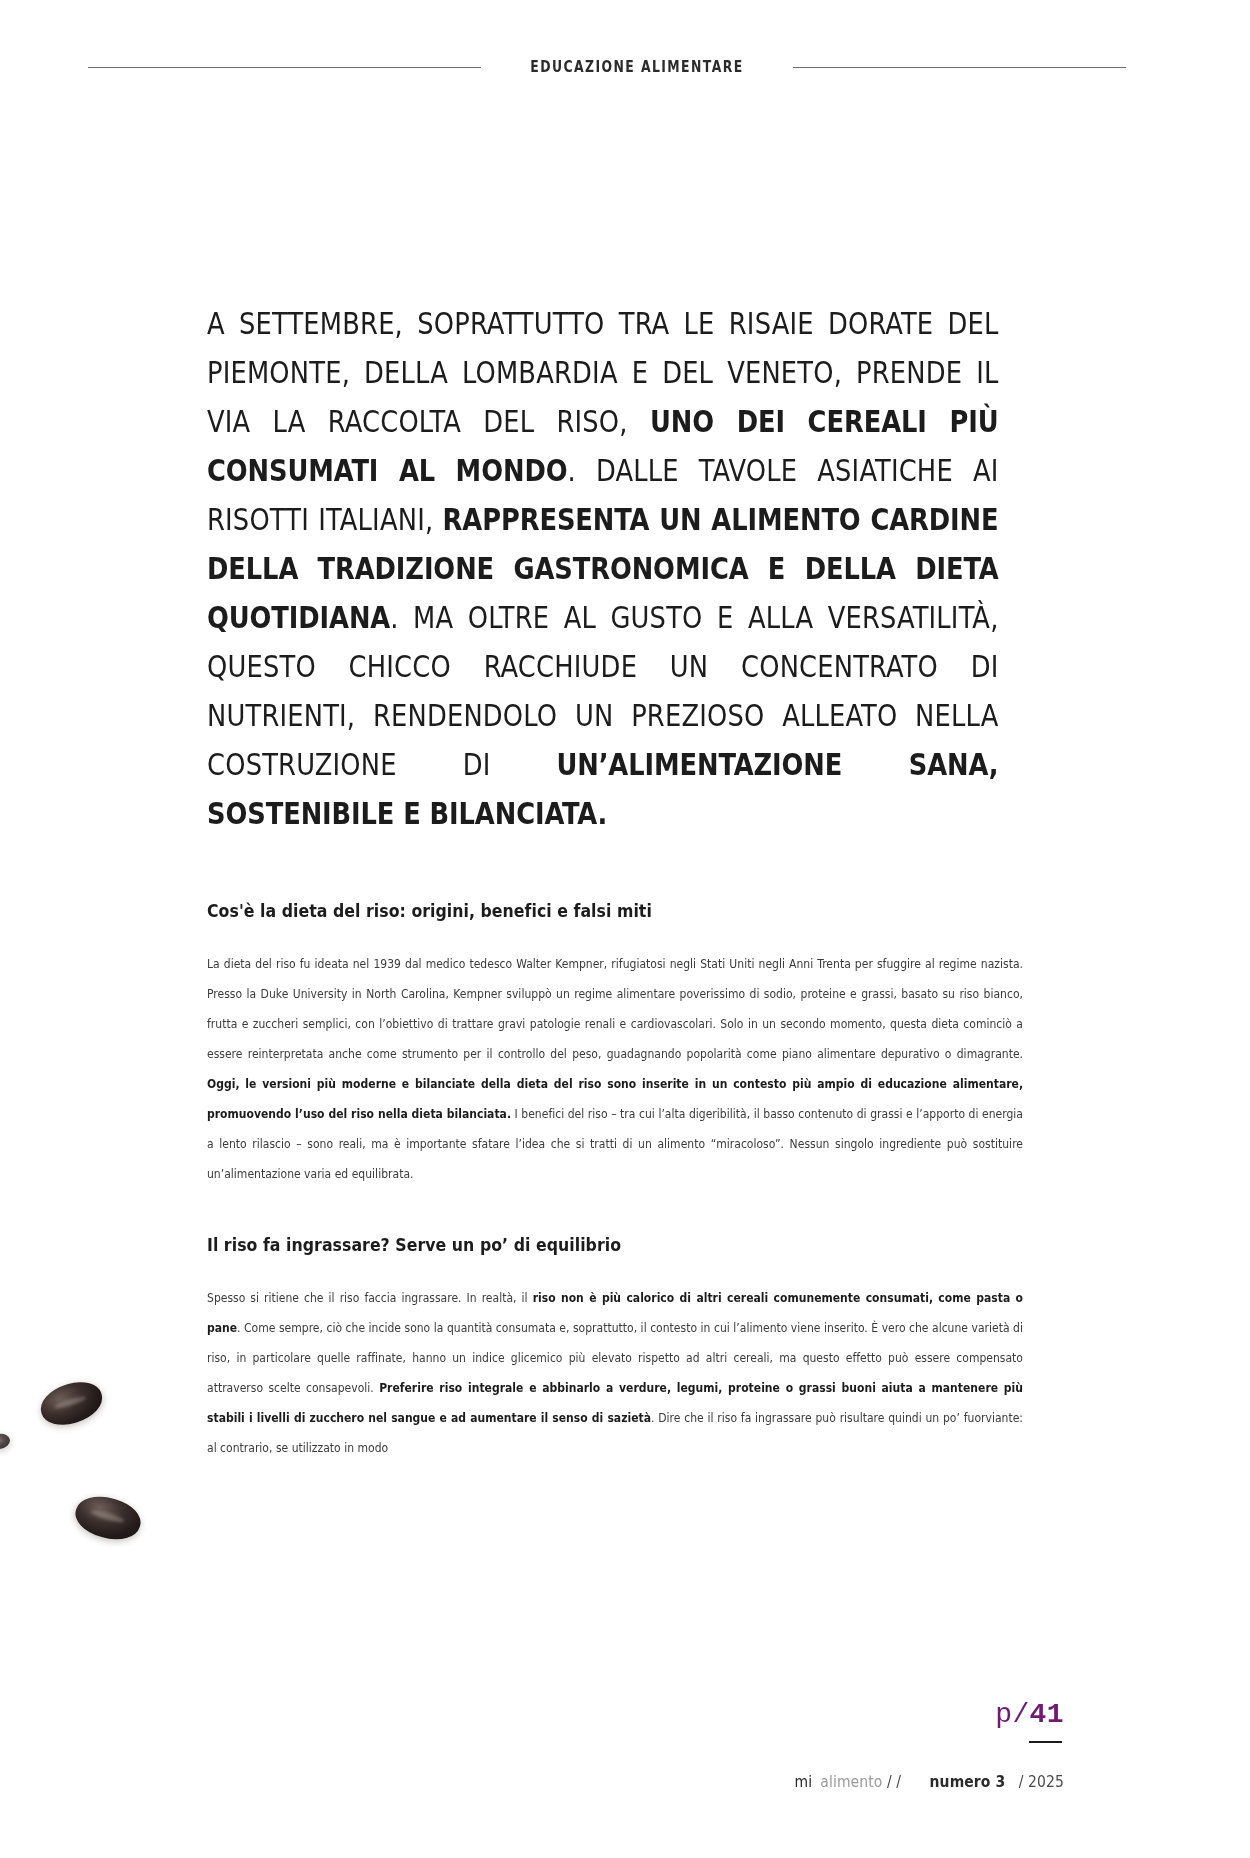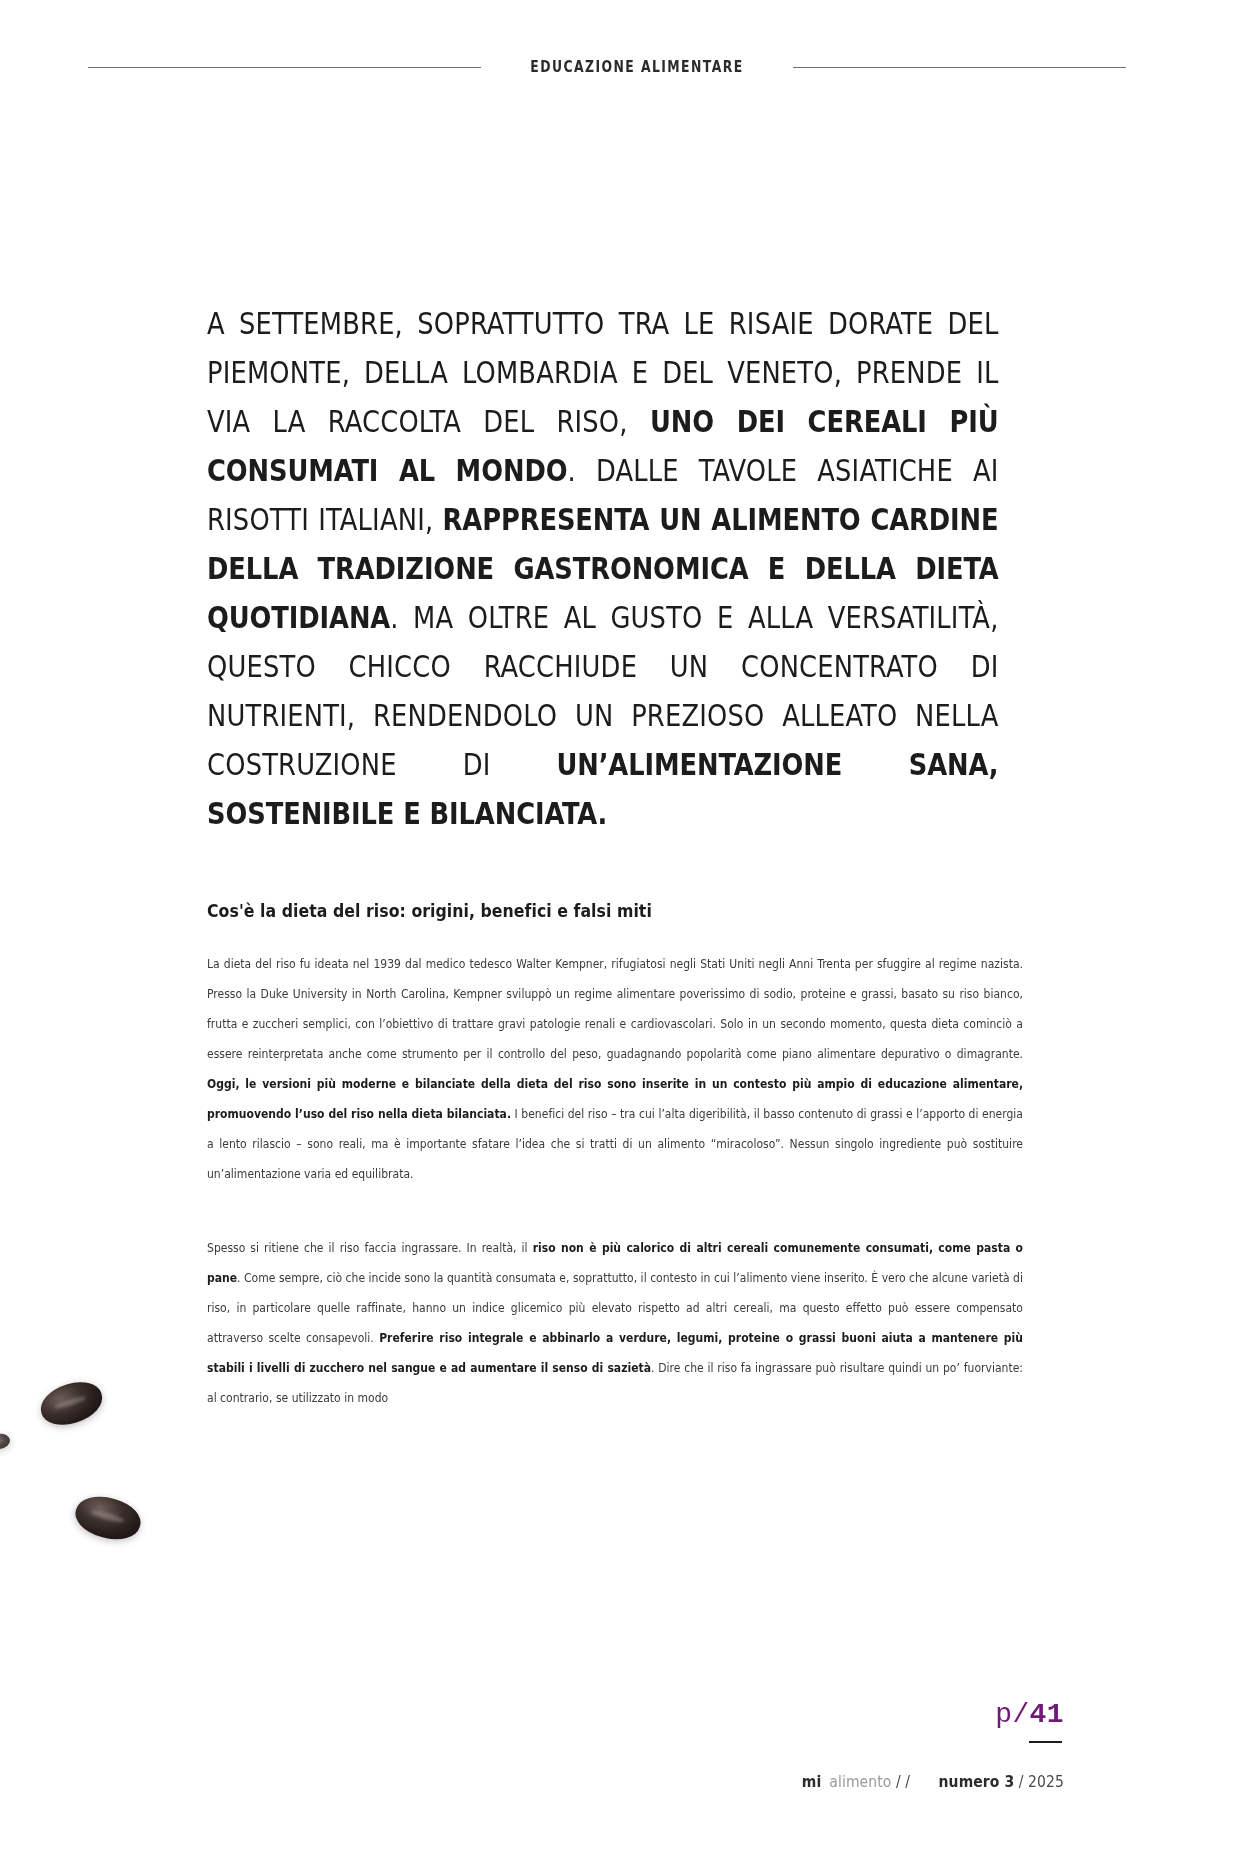--- a/index.html
+++ b/index.html
@@ -175,25 +175,25 @@
   }
   .colophon {
     margin-top: 30px;
     font-family: "Liberation Sans Narrow", "DejaVu Sans Condensed", "Liberation Sans", sans-serif;
     font-size: 15.5px;
     line-height: 18px;
     color: #4a4a4a;
     white-space: nowrap;
     letter-spacing: 0.1px;
   }
-  .colophon .mi { color: #2b2b2b; font-weight: 700; }
+  .colophon .mi { color: #2b2b2b; font-weight: 400; }
   .colophon .alimento { color: #9a9a9a; font-weight: 400; padding-left: 8px; }
   .colophon .sep { color: #4a4a4a; }
   .colophon .num { font-weight: 700; color: #2b2b2b; margin-left: 24px; }
-  .colophon .year { color: #4a4a4a; }
+  .colophon .year { color: #4a4a4a; margin-left: 9px; }
 </style>
 </head>
 <body>
 
 <div class="page">
 
   <div class="reg-patch">
     <span style="background:#00a651"></span>
     <span style="background:#ed1c24"></span>
     <span style="background:#0000f0"></span>
@@ -209,20 +209,21 @@
   <div class="column">
 
     <p class="deck"><span>A SETTEMBRE, SOPRATTUTTO TRA LE RISAIE DORATE DEL PIEMONTE, DELLA LOMBARDIA E DEL VENETO, PRENDE IL VIA LA RACCOLTA DEL RISO, </span><strong>UNO DEI CEREALI PIÙ CONSUMATI AL MONDO</strong><span>. DALLE TAVOLE ASIATICHE AI RISOTTI ITALIANI, </span><strong>RAPPRESENTA UN ALIMENTO CARDINE DELLA TRADIZIONE GASTRONOMICA E DELLA DIETA QUOTIDIANA</strong><span>. MA OLTRE AL GUSTO E ALLA VERSATILITÀ, QUESTO CHICCO RACCHIUDE UN CONCENTRATO DI NUTRIENTI, RENDENDOLO UN PREZIOSO ALLEATO NELLA COSTRUZIONE DI </span><strong>UN’ALIMENTAZIONE SANA, SOSTENIBILE E BILANCIATA.</strong></p>
 
     <div>
       <h2 class="subhead">Cos'è la dieta del riso: origini, benefici e falsi miti</h2>
       <p class="body" id="para0"><span>La dieta del riso fu ideata nel 1939 dal medico tedesco Walter Kempner, rifugiatosi negli Stati Uniti negli Anni Trenta per sfuggire al regime nazista. Presso la Duke University in North Carolina, Kempner sviluppò un regime alimentare poverissimo di sodio, proteine e grassi, basato su riso bianco, frutta e zuccheri semplici, con l’obiettivo di trattare gravi patologie renali e cardiovascolari. Solo in un secondo momento, questa dieta cominciò a essere reinterpretata anche come strumento per il controllo del peso, guadagnando popolarità come piano alimentare depurativo o dimagrante. </span><strong>Oggi, le versioni più moderne e bilanciate della dieta del riso sono inserite in un contesto più ampio di educazione alimentare, promuovendo l’uso del riso nella dieta bilanciata.</strong><span> I benefici del riso – tra cui l’alta digeribilità, il basso contenuto di grassi e l’apporto di energia a lento rilascio – sono reali, ma è importante sfatare l’idea che si tratti di un alimento “miracoloso”. Nessun singolo ingrediente può sostituire un’alimentazione varia ed equilibrata.</span></p>
     </div>
 
     <div>
+      <h2 class="subhead">Il riso fa ingrassare? Serve un po’ di equilibrio</h2>
       <p class="body last" id="para1"><span>Spesso si ritiene che il riso faccia ingrassare. In realtà, il </span><strong>riso non è più calorico di altri cereali comunemente consumati, come pasta o pane</strong><span>. Come sempre, ciò che incide sono la quantità consumata e, soprattutto, il contesto in cui l’alimento viene inserito. È vero che alcune varietà di riso, in particolare quelle raffinate, hanno un indice glicemico più elevato rispetto ad altri cereali, ma questo effetto può essere compensato attraverso scelte consapevoli. </span><strong>Preferire riso integrale e abbinarlo a verdure, legumi, proteine o grassi buoni aiuta a mantenere più stabili i livelli di zucchero nel sangue e ad aumentare il senso di sazietà</strong><span>. Dire che il riso fa ingrassare può risultare quindi un po’ fuorviante: al contrario, se utilizzato in modo</span></p>
     </div>
 
   </div>
 
   <div class="grain grain-a"></div>
   <div class="grain grain-b"></div>
   <div class="grain grain-c"></div>
 
   <div class="folio">

